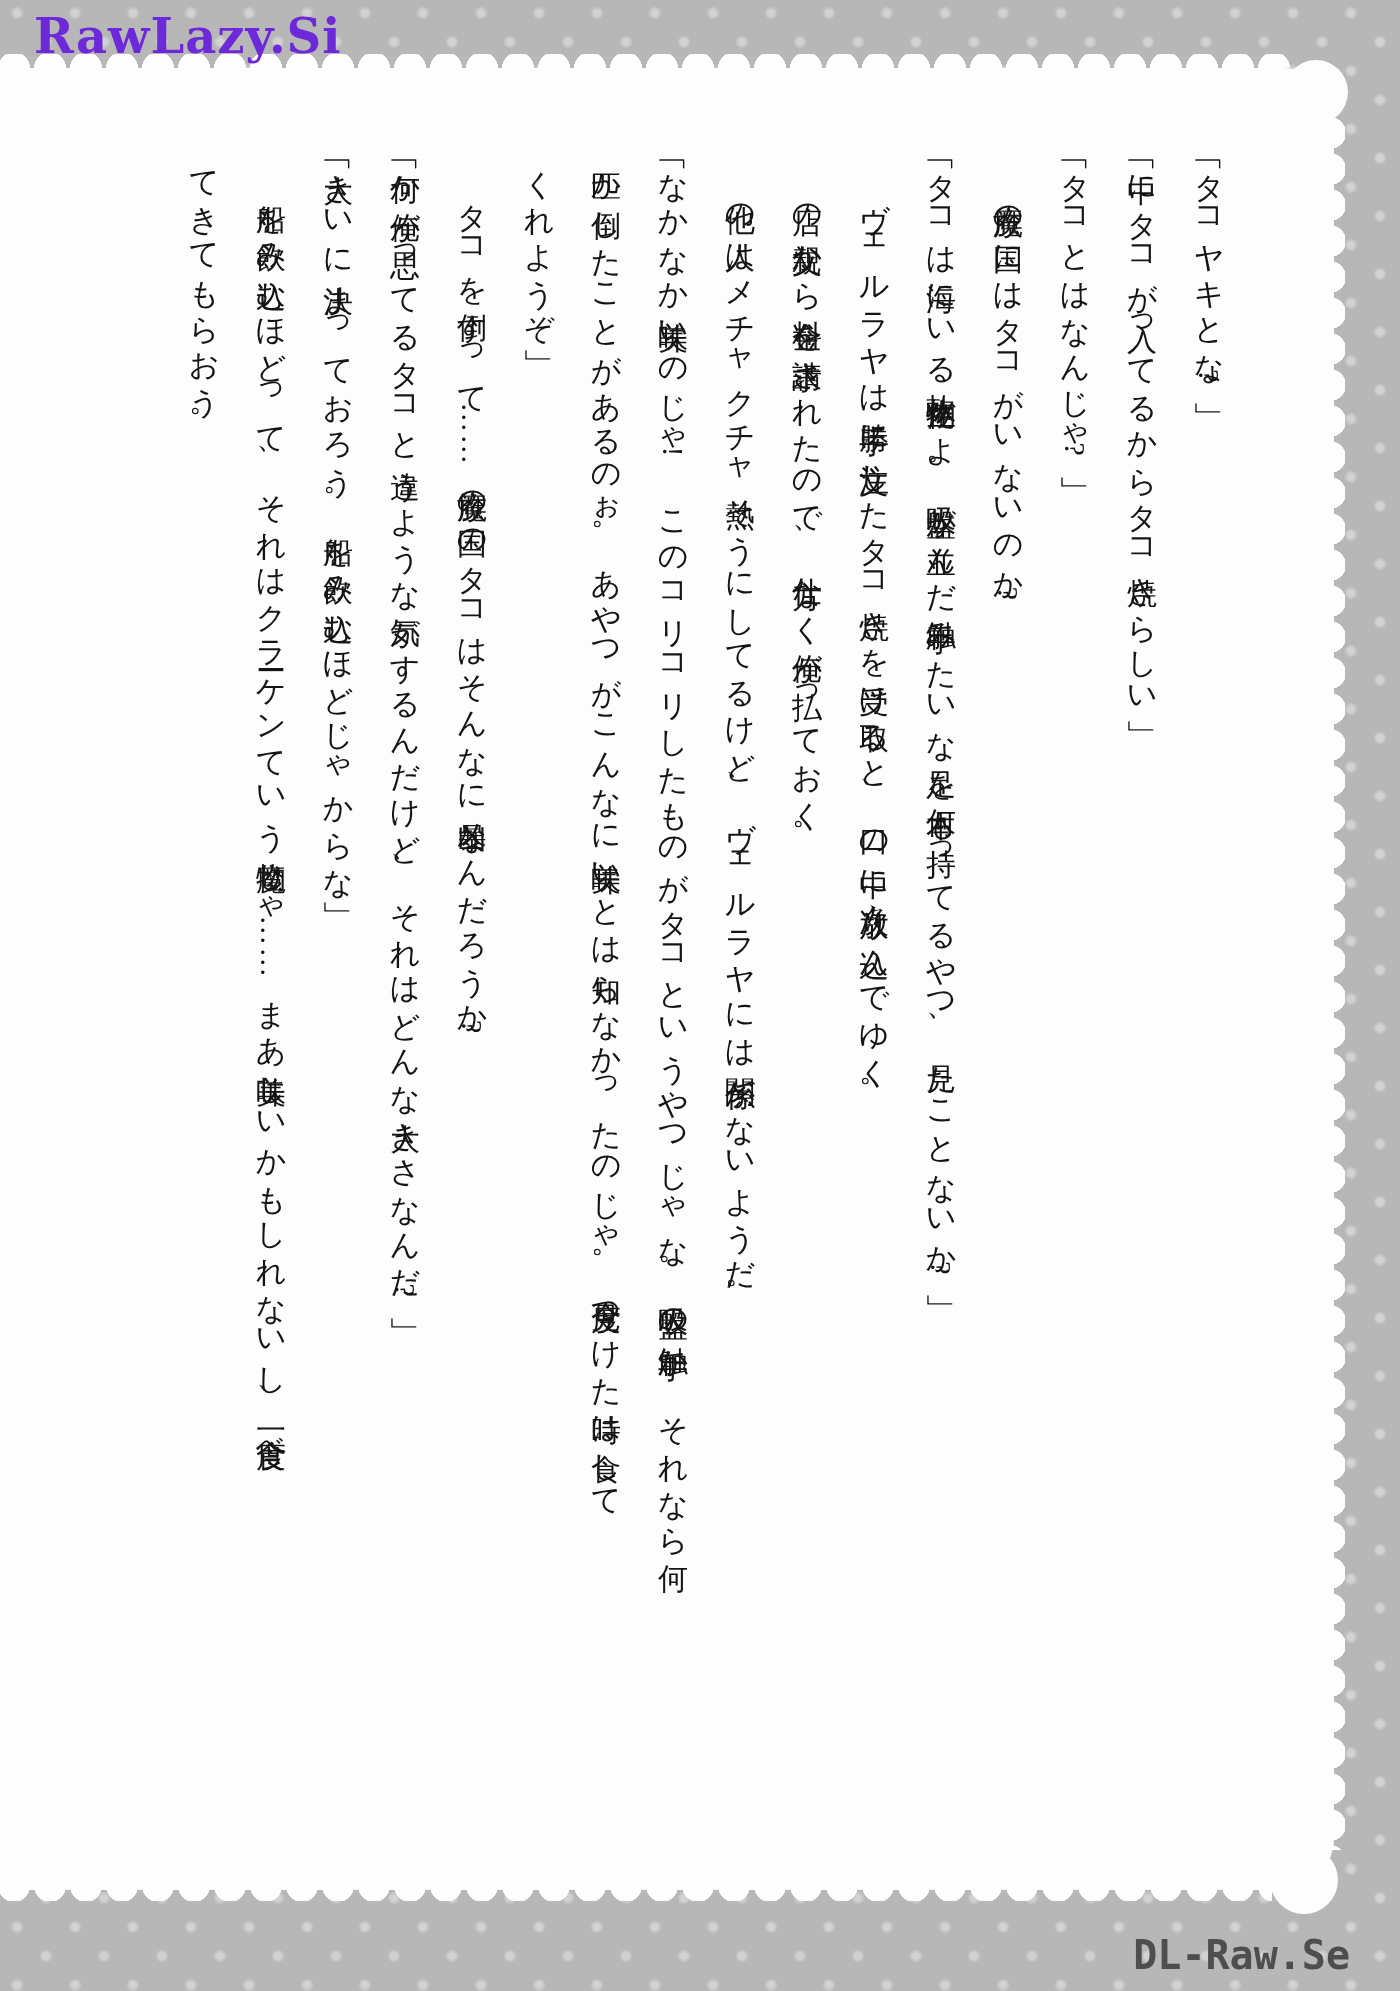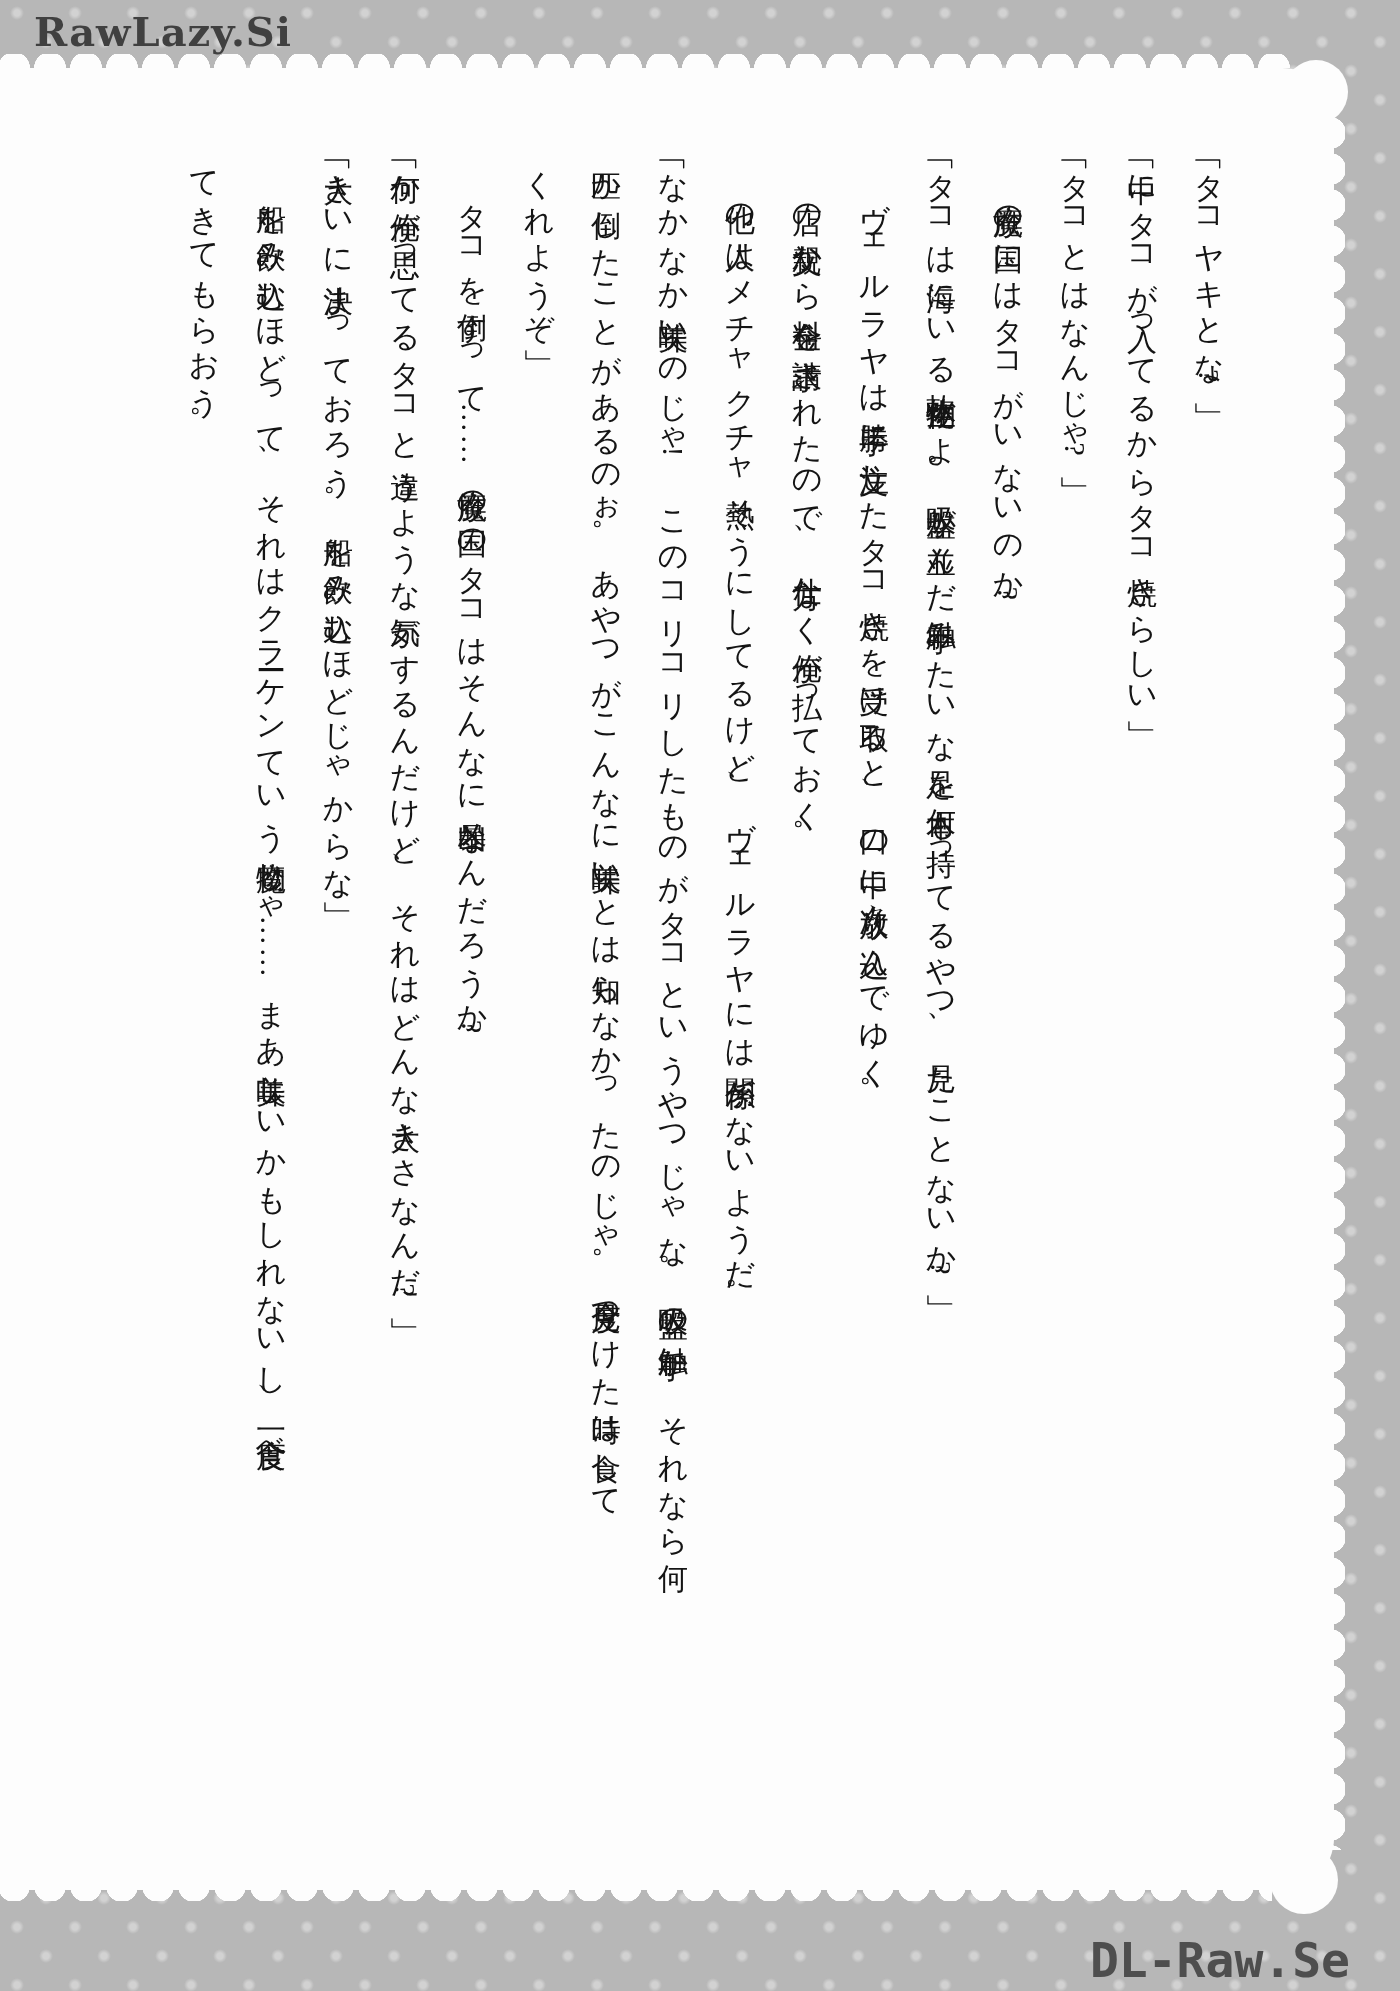--- a/index.html
+++ b/index.html
@@ -59,30 +59,30 @@
   }
   .corner-tr { left: 1284px; top: 60px; width: 64px; height: 64px; }
   .corner-br { left: 1270px; top: 1846px; width: 68px; height: 68px; }
 
   
   .wm-top {
     position: absolute;
     left: 34px; top: 8px;
     font-family: "DejaVu Serif", "Liberation Serif", serif;
     font-weight: bold;
-    font-size: 40px;
+    font-size: 48px;
     letter-spacing: 1px;
-    color: #404040;
+    color: #6d28d9;
   }
   .wm-bottom {
     position: absolute;
     right: 50px; top: 1932px;
     font-family: "DejaVu Sans Mono", "Liberation Mono", monospace;
     font-weight: bold;
-    font-size: 48px;
+    font-size: 40px;
     letter-spacing: 0px;
     color: #4e4e4e;
   }
 
   
   .text-block {
     position: absolute;
     top: 150px;
     right: 157px;
     height: 1700px;

